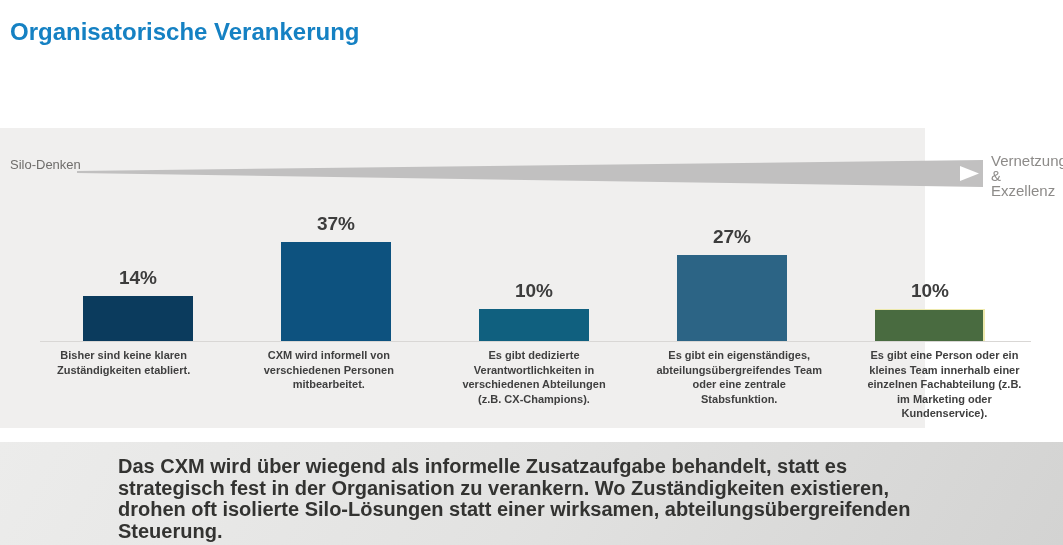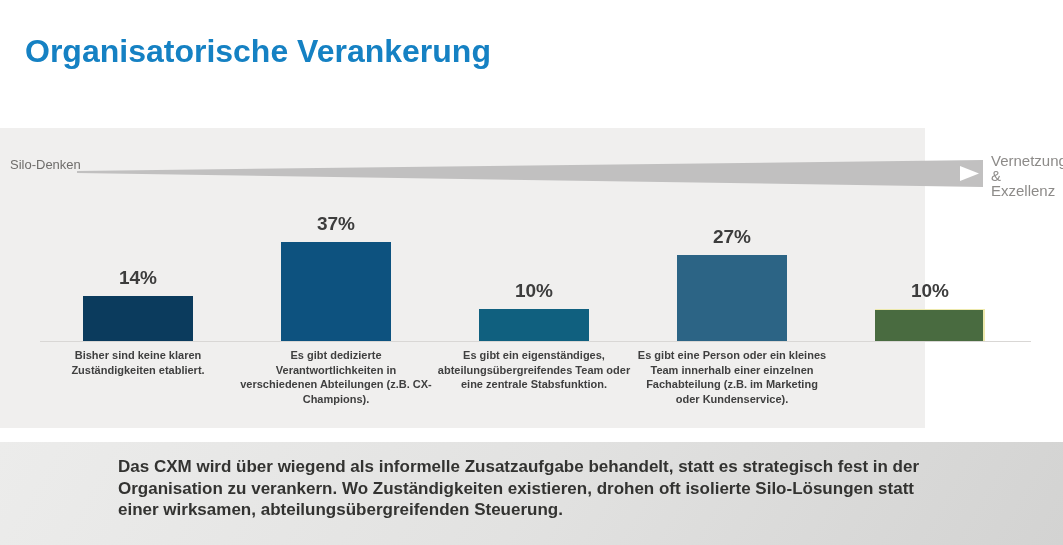--- a/index.html
+++ b/index.html
@@ -1,22 +1,22 @@
 <!DOCTYPE html>
 <html><head>
 <meta charset="utf-8">
 <style>
   html,body { margin:0; padding:0; background:#ffffff; }
   .page {
     position:relative; width:1063px; height:545px; background:#ffffff;
     font-family:"Liberation Sans", sans-serif; overflow:hidden;
   }
   .page-title {
-    position:absolute; left:10px; top:18px; margin:15px;
-    font-size:32px; font-weight:bold; color:#1581c3; letter-spacing:0;
+    position:absolute; left:10px; top:18px; margin:0;
+    font-size:24px; font-weight:bold; color:#1581c3; letter-spacing:0;
   }
   
   .band {
     position:absolute; left:0; top:128px; width:925px; height:300px;
     background:#f0efee;
   }
   .spec-left {
     position:absolute; left:10px; top:29px;
     font-size:13px; color:#6f6d6b;
   }
@@ -37,35 +37,35 @@
   .pct {
     font-size:19px; font-weight:bold; color:#3d3d3d; margin-bottom:7px;
   }
   .bar { width:110px; box-sizing:border-box; }
   .axis-line {
     position:absolute; left:1px; bottom:-1px; width:991px; height:1px;
     background:#d9d7d5;
   }
   
   .cats {
-    position:absolute; left:39px; top:220px; width:990px; display:flex;
+    position:absolute; left:39px; top:220px; width:990px; display:flex;gap:36px;
   }
   .cat {
     width:198px; box-sizing:border-box; padding:0 1px;
     font-size:11px; font-weight:bold; line-height:14.5px;
     color:#3f3f3f; text-align:center;
   }
   
   .summary-band {
     position:absolute; left:0; top:442px; width:1063px; height:103px;
     background:linear-gradient(120deg,#ececeb 0%,#e2e2e1 50%,#d3d3d2 100%);
   }
   .summary-text {
     position:absolute; left:118px; top:14px; width:805px; margin:0;
-    font-size:17px; font-weight:bold; line-height:21.5px; color:#333331;
+    font-size:20px; font-weight:bold; line-height:21.5px; color:#333331;
   }
 </style>
 </head>
 <body>
 
 <div class="page">
 
   <h1 class="page-title">Organisatorische Verankerung</h1>
 
   <div class="band">
@@ -99,20 +99,21 @@
       </div>
       <div class="col">
         <div class="pct">10%</div>
         <div class="bar" style="height: 32px; background: rgb(73, 107, 64); border-right: 2px solid rgb(237, 233, 173); border-top: 1px solid rgb(237, 233, 173);"></div>
       </div>
       <div class="axis-line"></div>
     </div>
 
     <div class="cats">
       <div class="cat">Bisher sind keine klaren Zuständigkeiten etabliert.</div>
+      <div class="cat">CXM wird informell von verschiedenen Personen mitbearbeitet.</div>
       <div class="cat">Es gibt dedizierte Verantwortlichkeiten in verschiedenen Abteilungen (z.B. CX-Champions).</div>
       <div class="cat">Es gibt ein eigenständiges, abteilungsübergreifendes Team oder eine zentrale Stabsfunktion.</div>
       <div class="cat">Es gibt eine Person oder ein kleines Team innerhalb einer einzelnen Fachabteilung (z.B. im Marketing oder Kundenservice).</div>
     </div>
 
   </div>
 
   <div class="summary-band">
     <p class="summary-text">Das CXM wird über wiegend als informelle Zusatzaufgabe behandelt, statt es strategisch fest in der Organisation zu verankern. Wo Zuständigkeiten existieren, drohen oft isolierte Silo-Lösungen statt einer wirksamen, abteilungsübergreifenden Steuerung.</p>
   </div>

